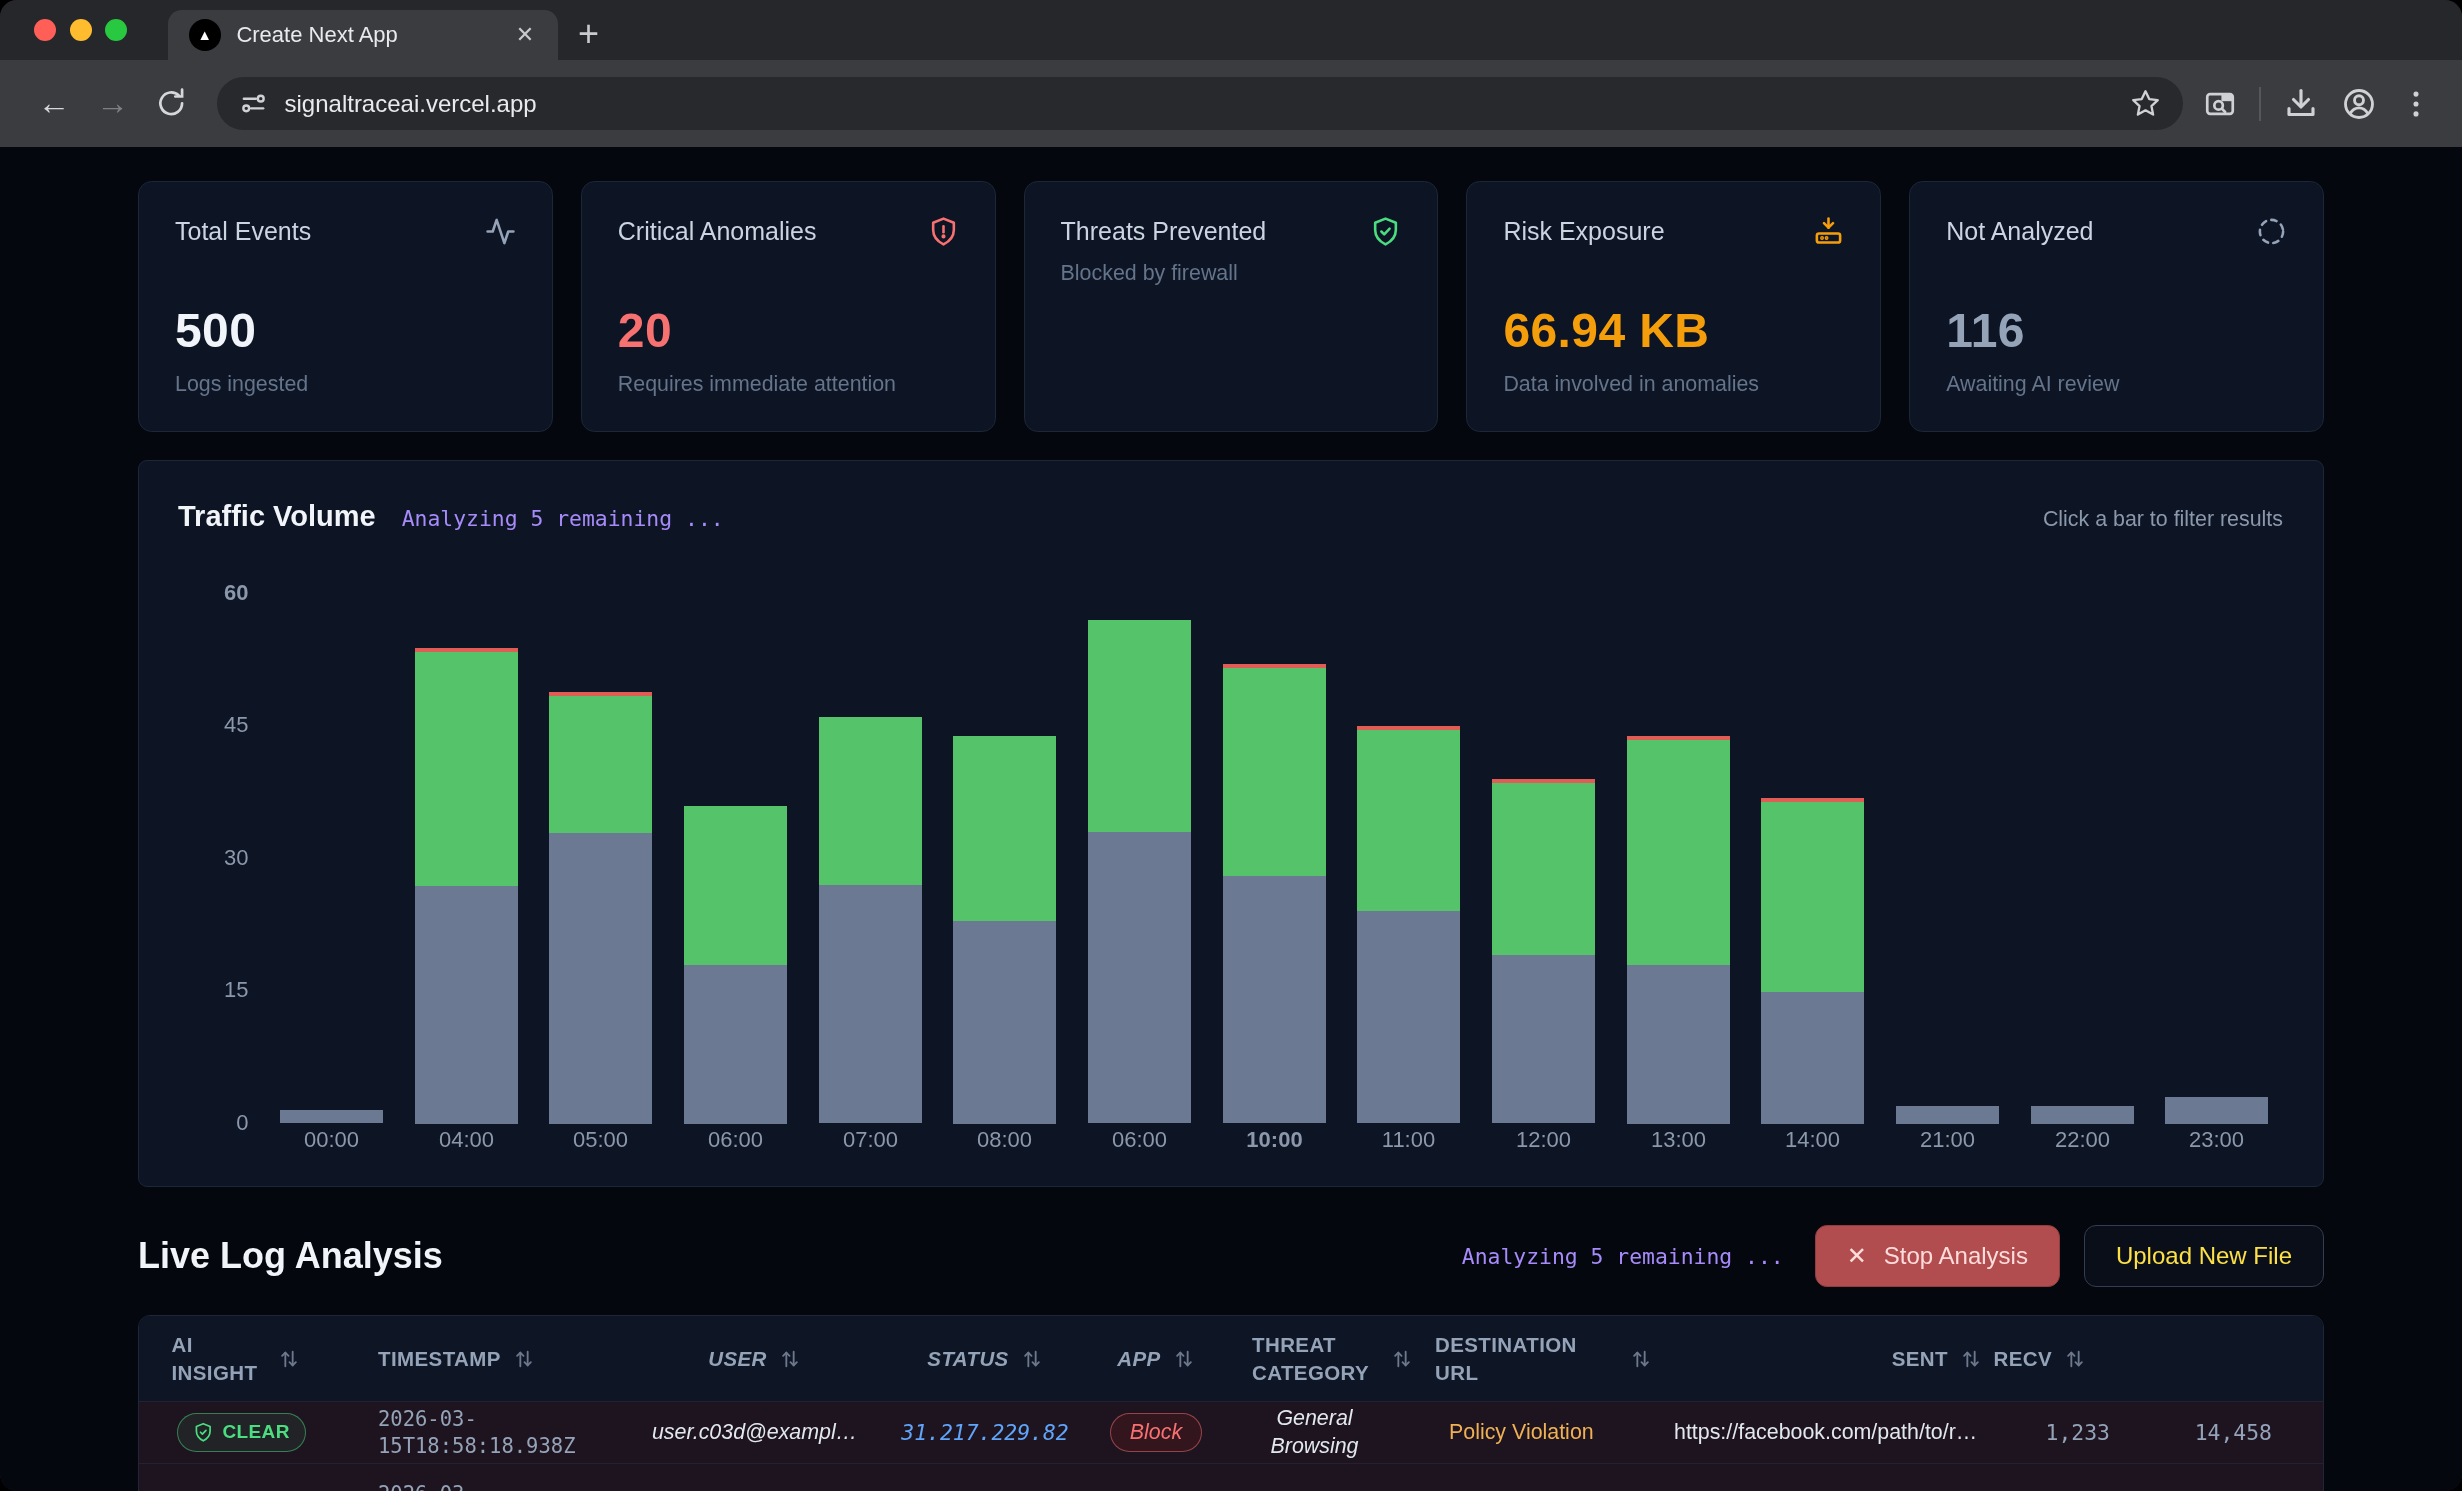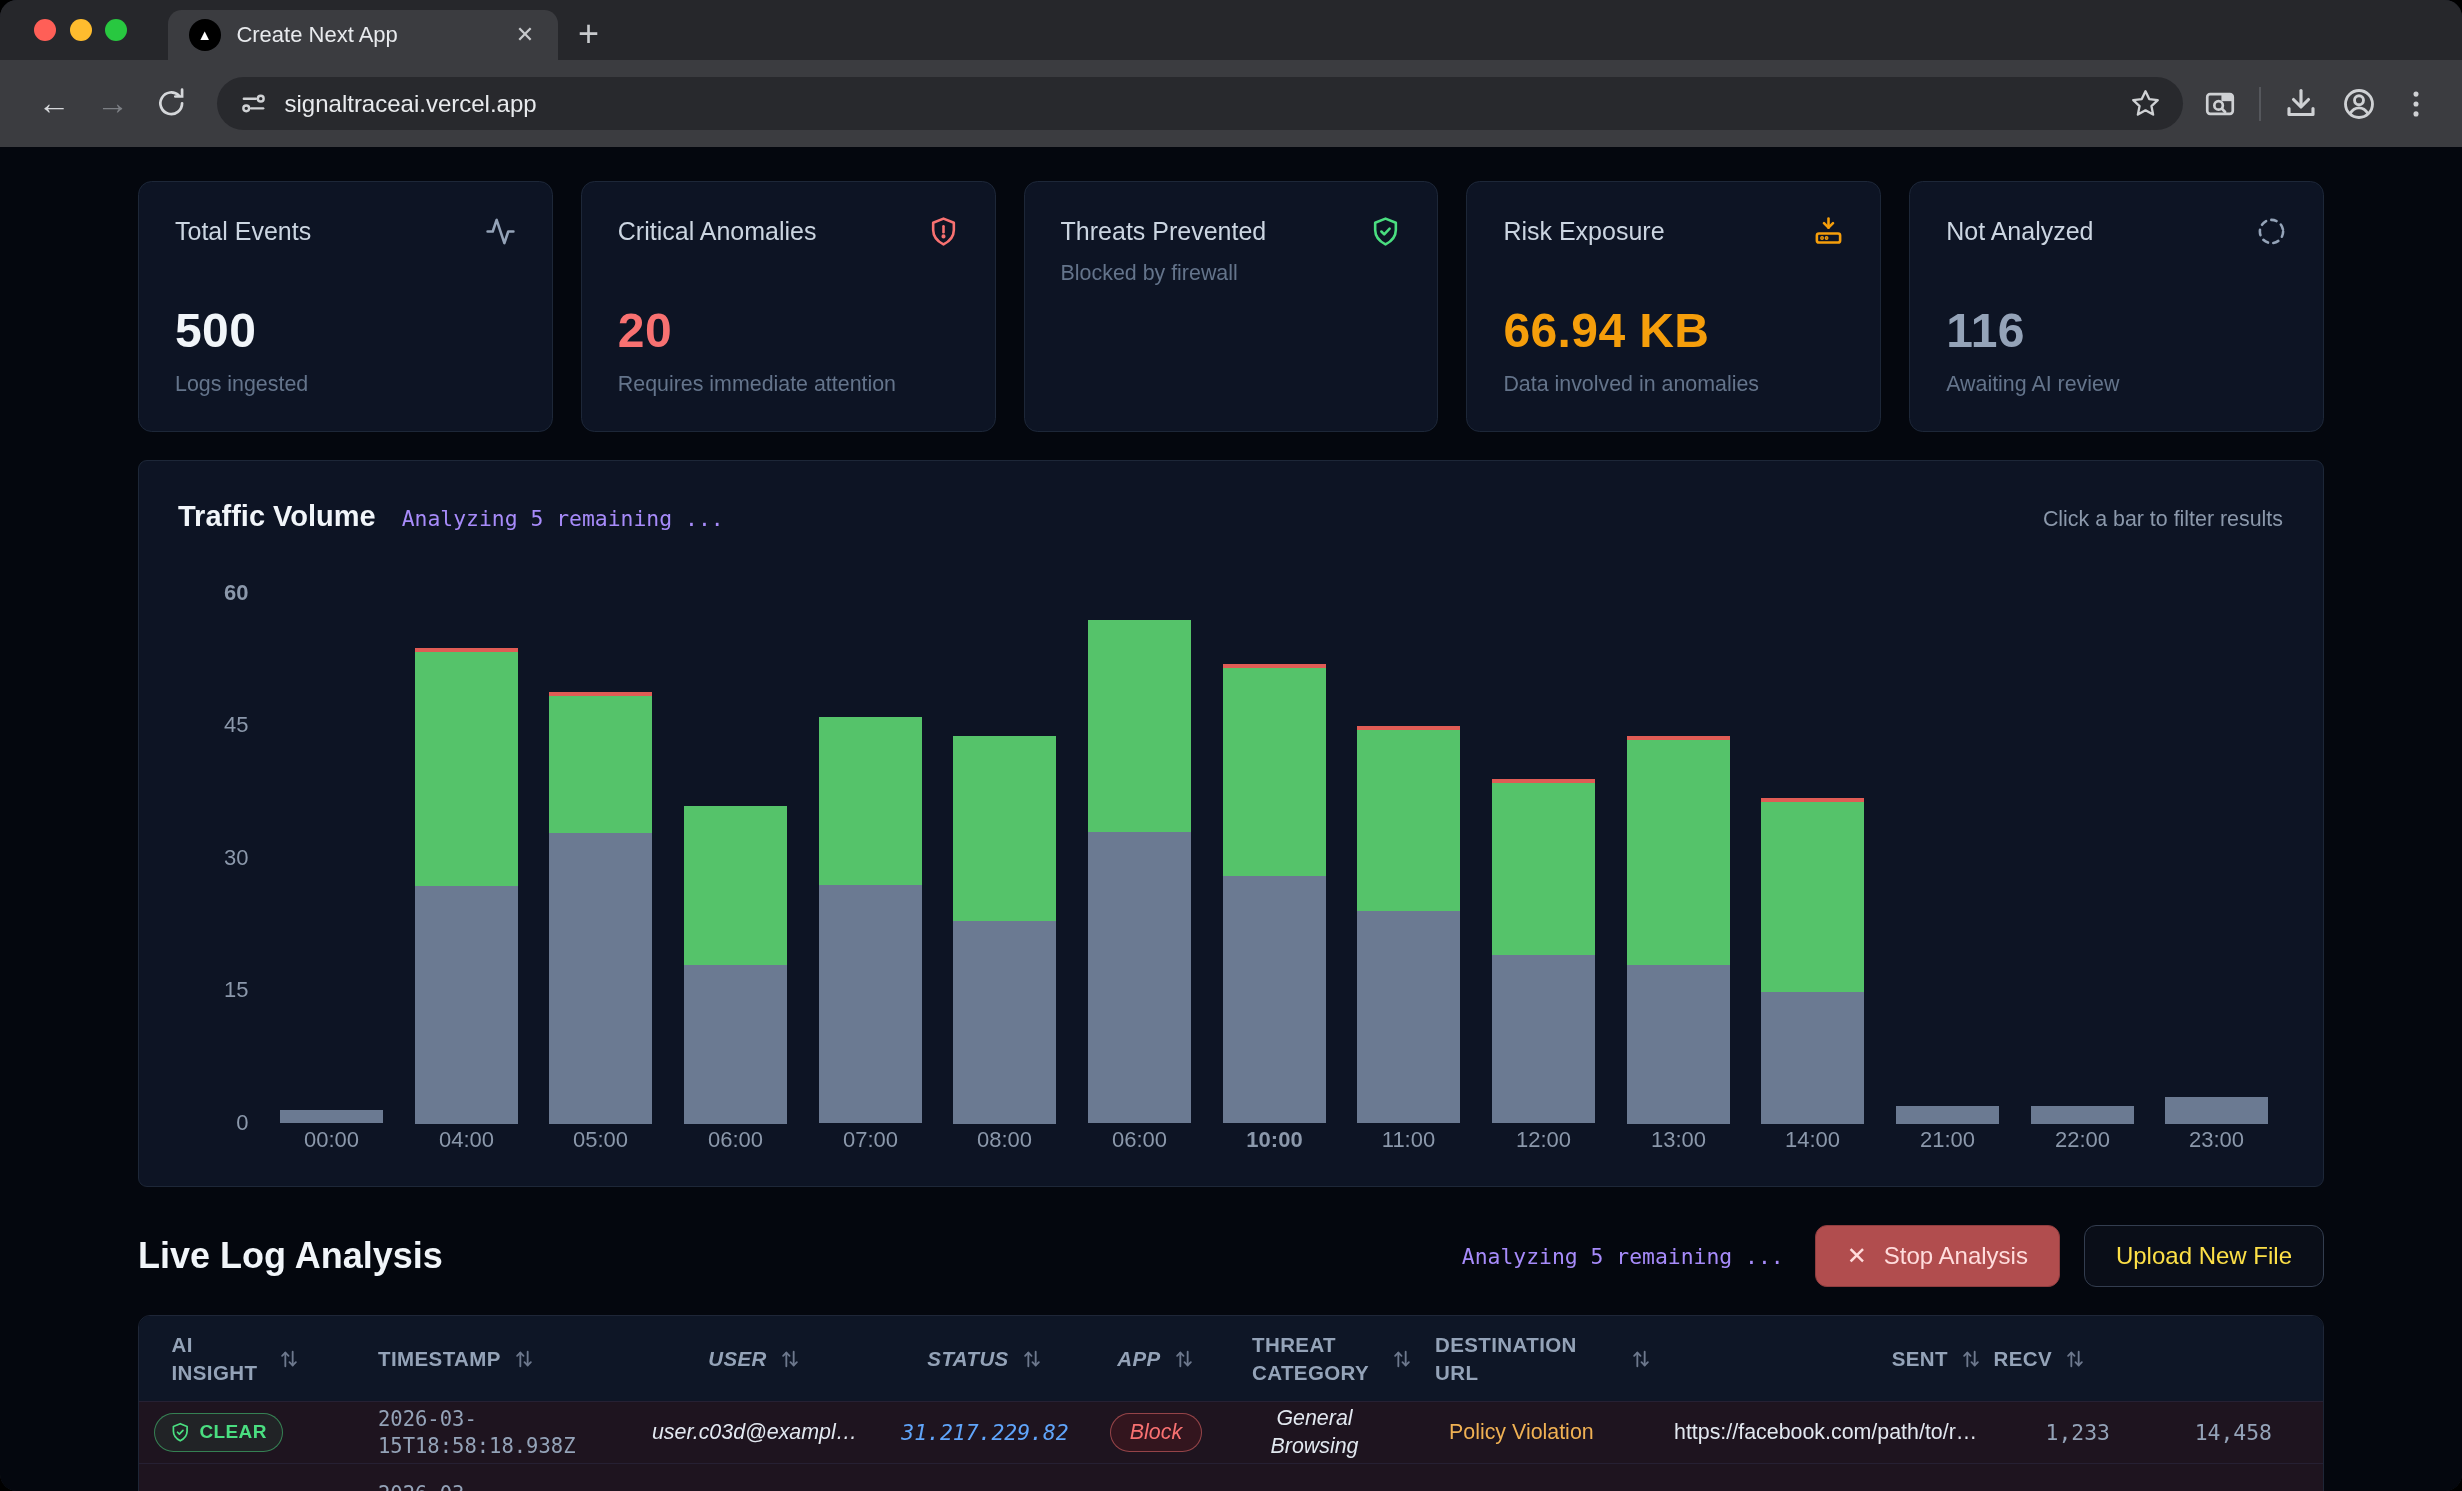--- a/index.html
+++ b/index.html
@@ -415,21 +415,21 @@
                   <line x1="8" y1="20" x2="8" y2="5"></line>
                   <polyline points="4.5 8.5 8 5 11.5 8.5"></polyline>
                   <line x1="16" y1="4" x2="16" y2="19"></line>
                   <polyline points="12.5 15.5 16 19 19.5 15.5"></polyline>
                 </svg>
               </span>
             </div>
       </div>
 
       <div class="tgrid trow">
-        <div class="td al" style="padding-left:15px">
+        <div class="td al" style="padding-left:38px">
           <span class="pill badge-clear">
             <svg width="20.5" height="20.5" viewBox="0 0 24 24" fill="none" stroke="#4ade80" stroke-width="2" stroke-linecap="round" stroke-linejoin="round">
               <path d="M12 2l8 3.2v5.6c0 5.2-3.4 8.8-8 11.2-4.6-2.4-8-6-8-11.2V5.2z"></path>
                   <polyline points="8.8 12 11 14.2 15.2 9.8"></polyline>
             </svg>
             <span>CLEAR</span>
           </span>
         </div>
         <div class="td al mono ts" style="padding-left:38px">
           <span><span>2026-03-</span><br><span>15T18:58:18.938Z</span></span>

